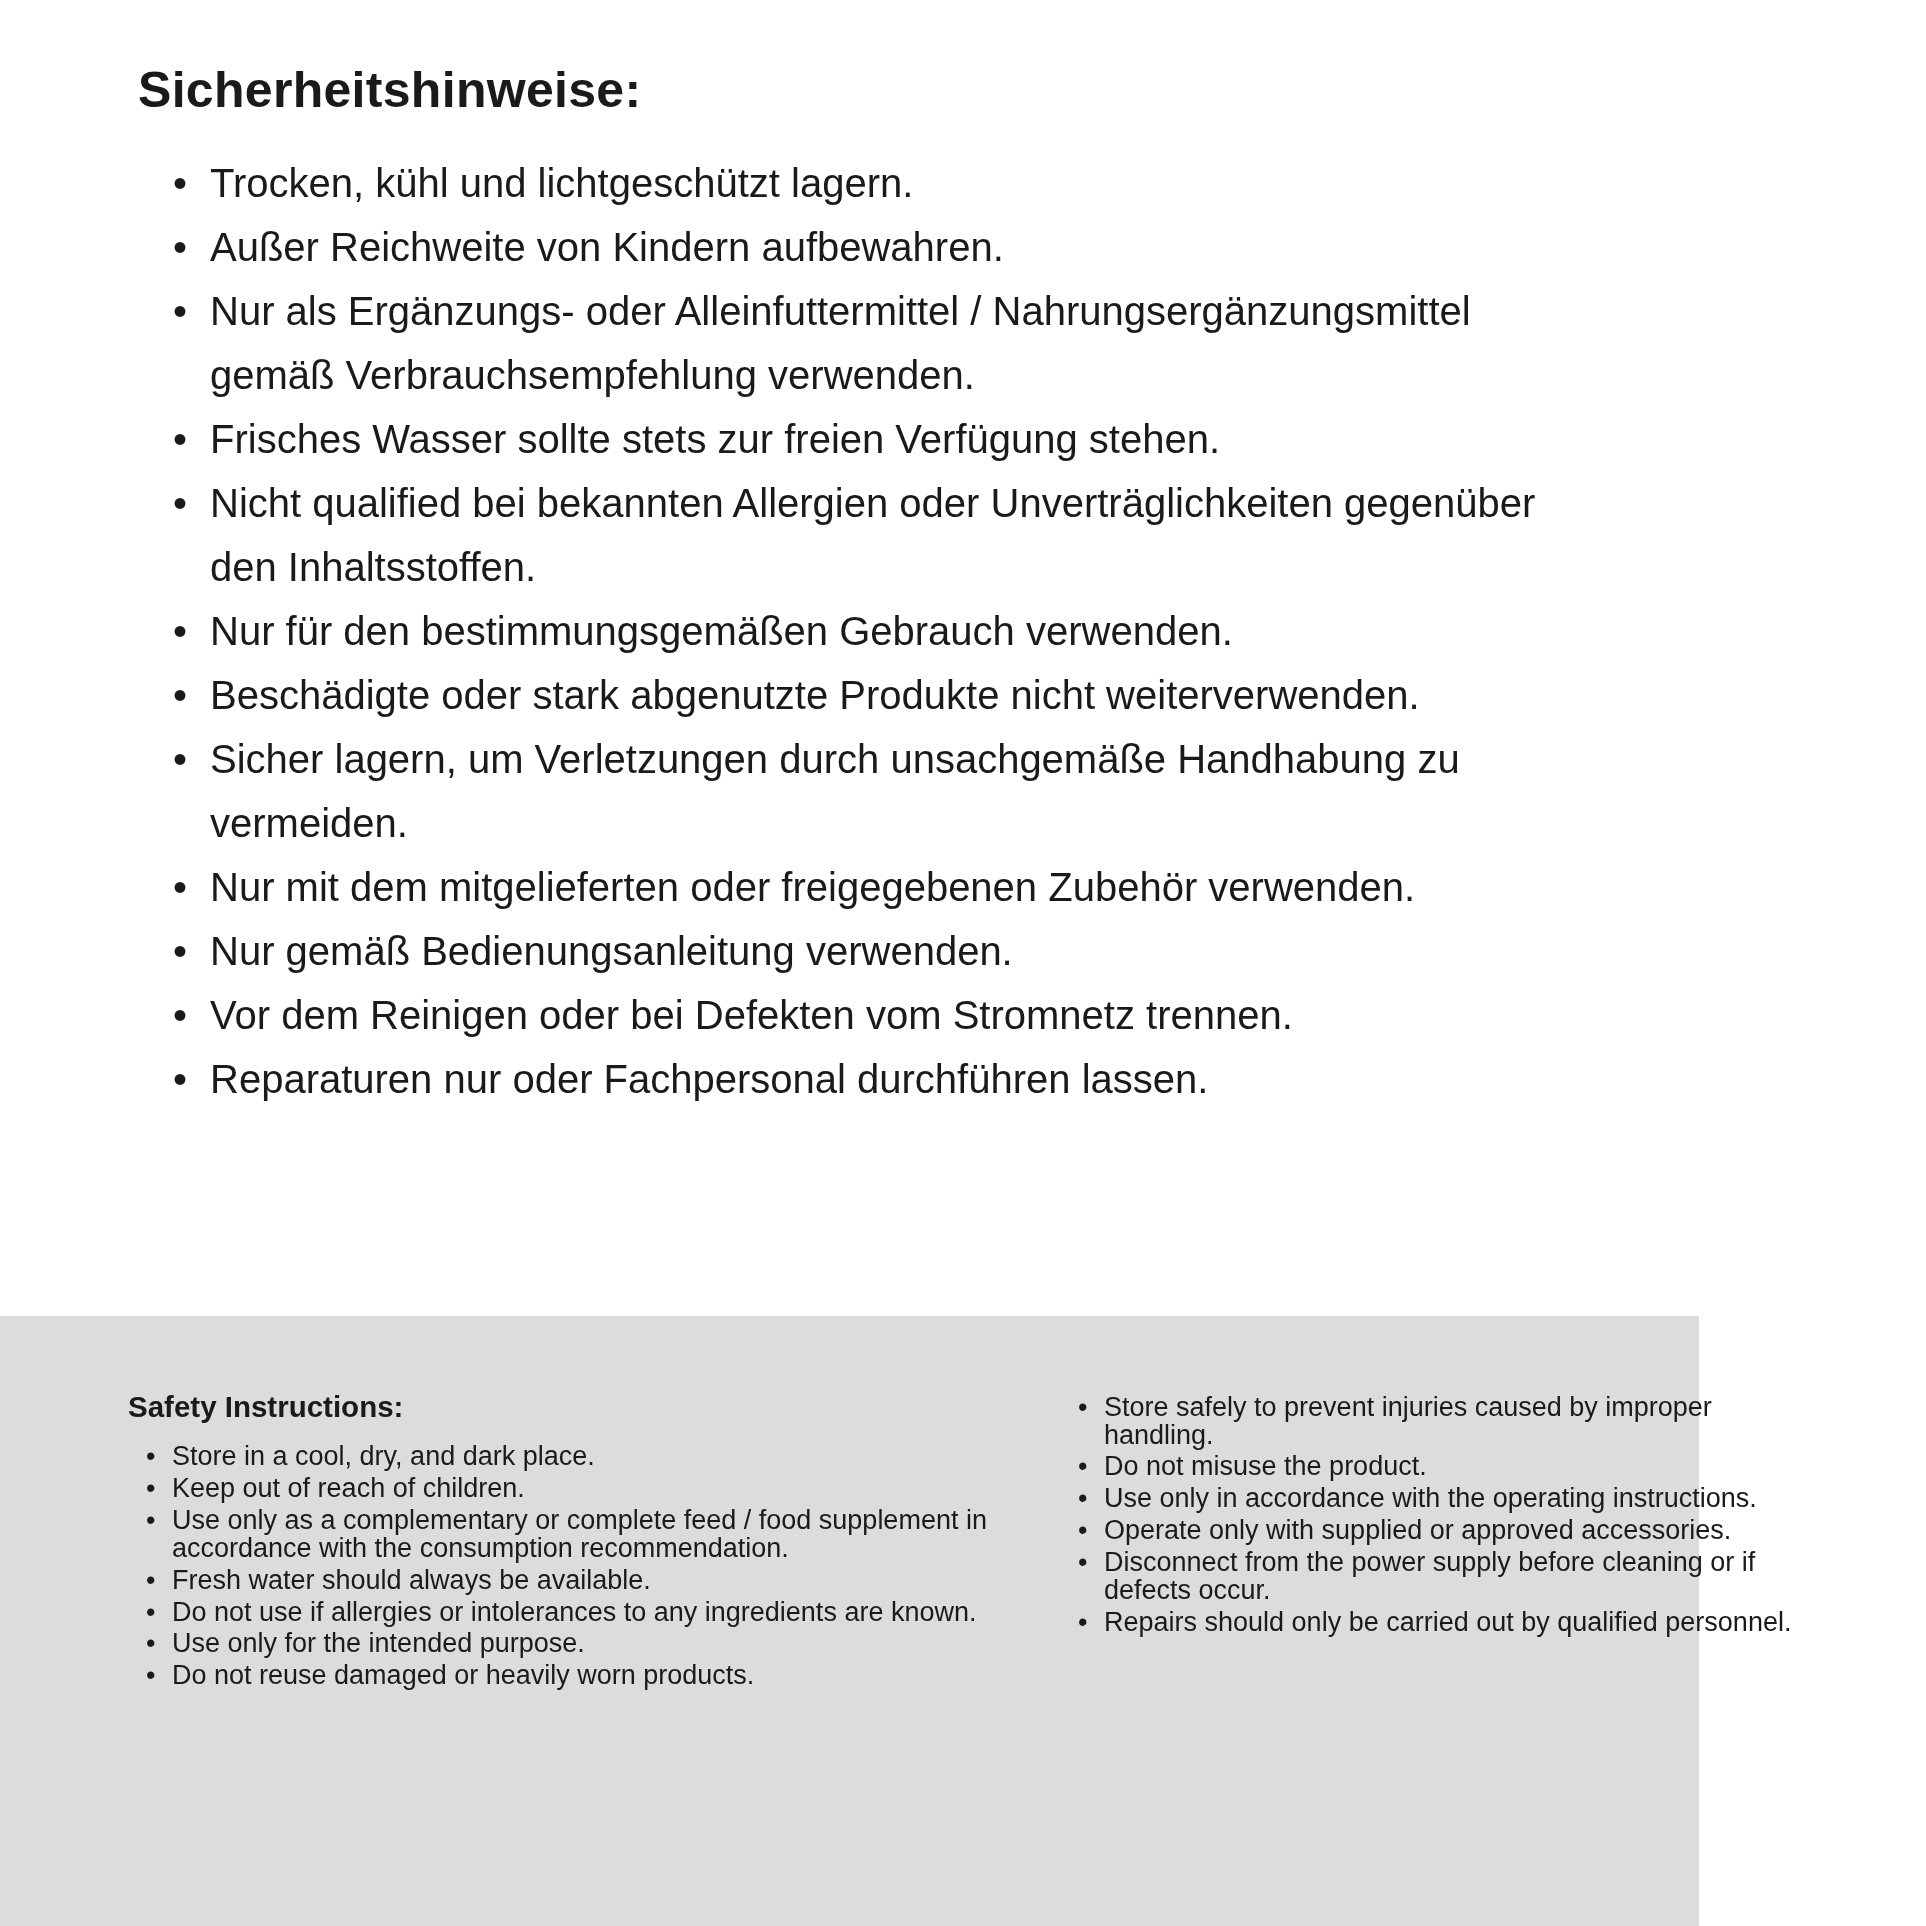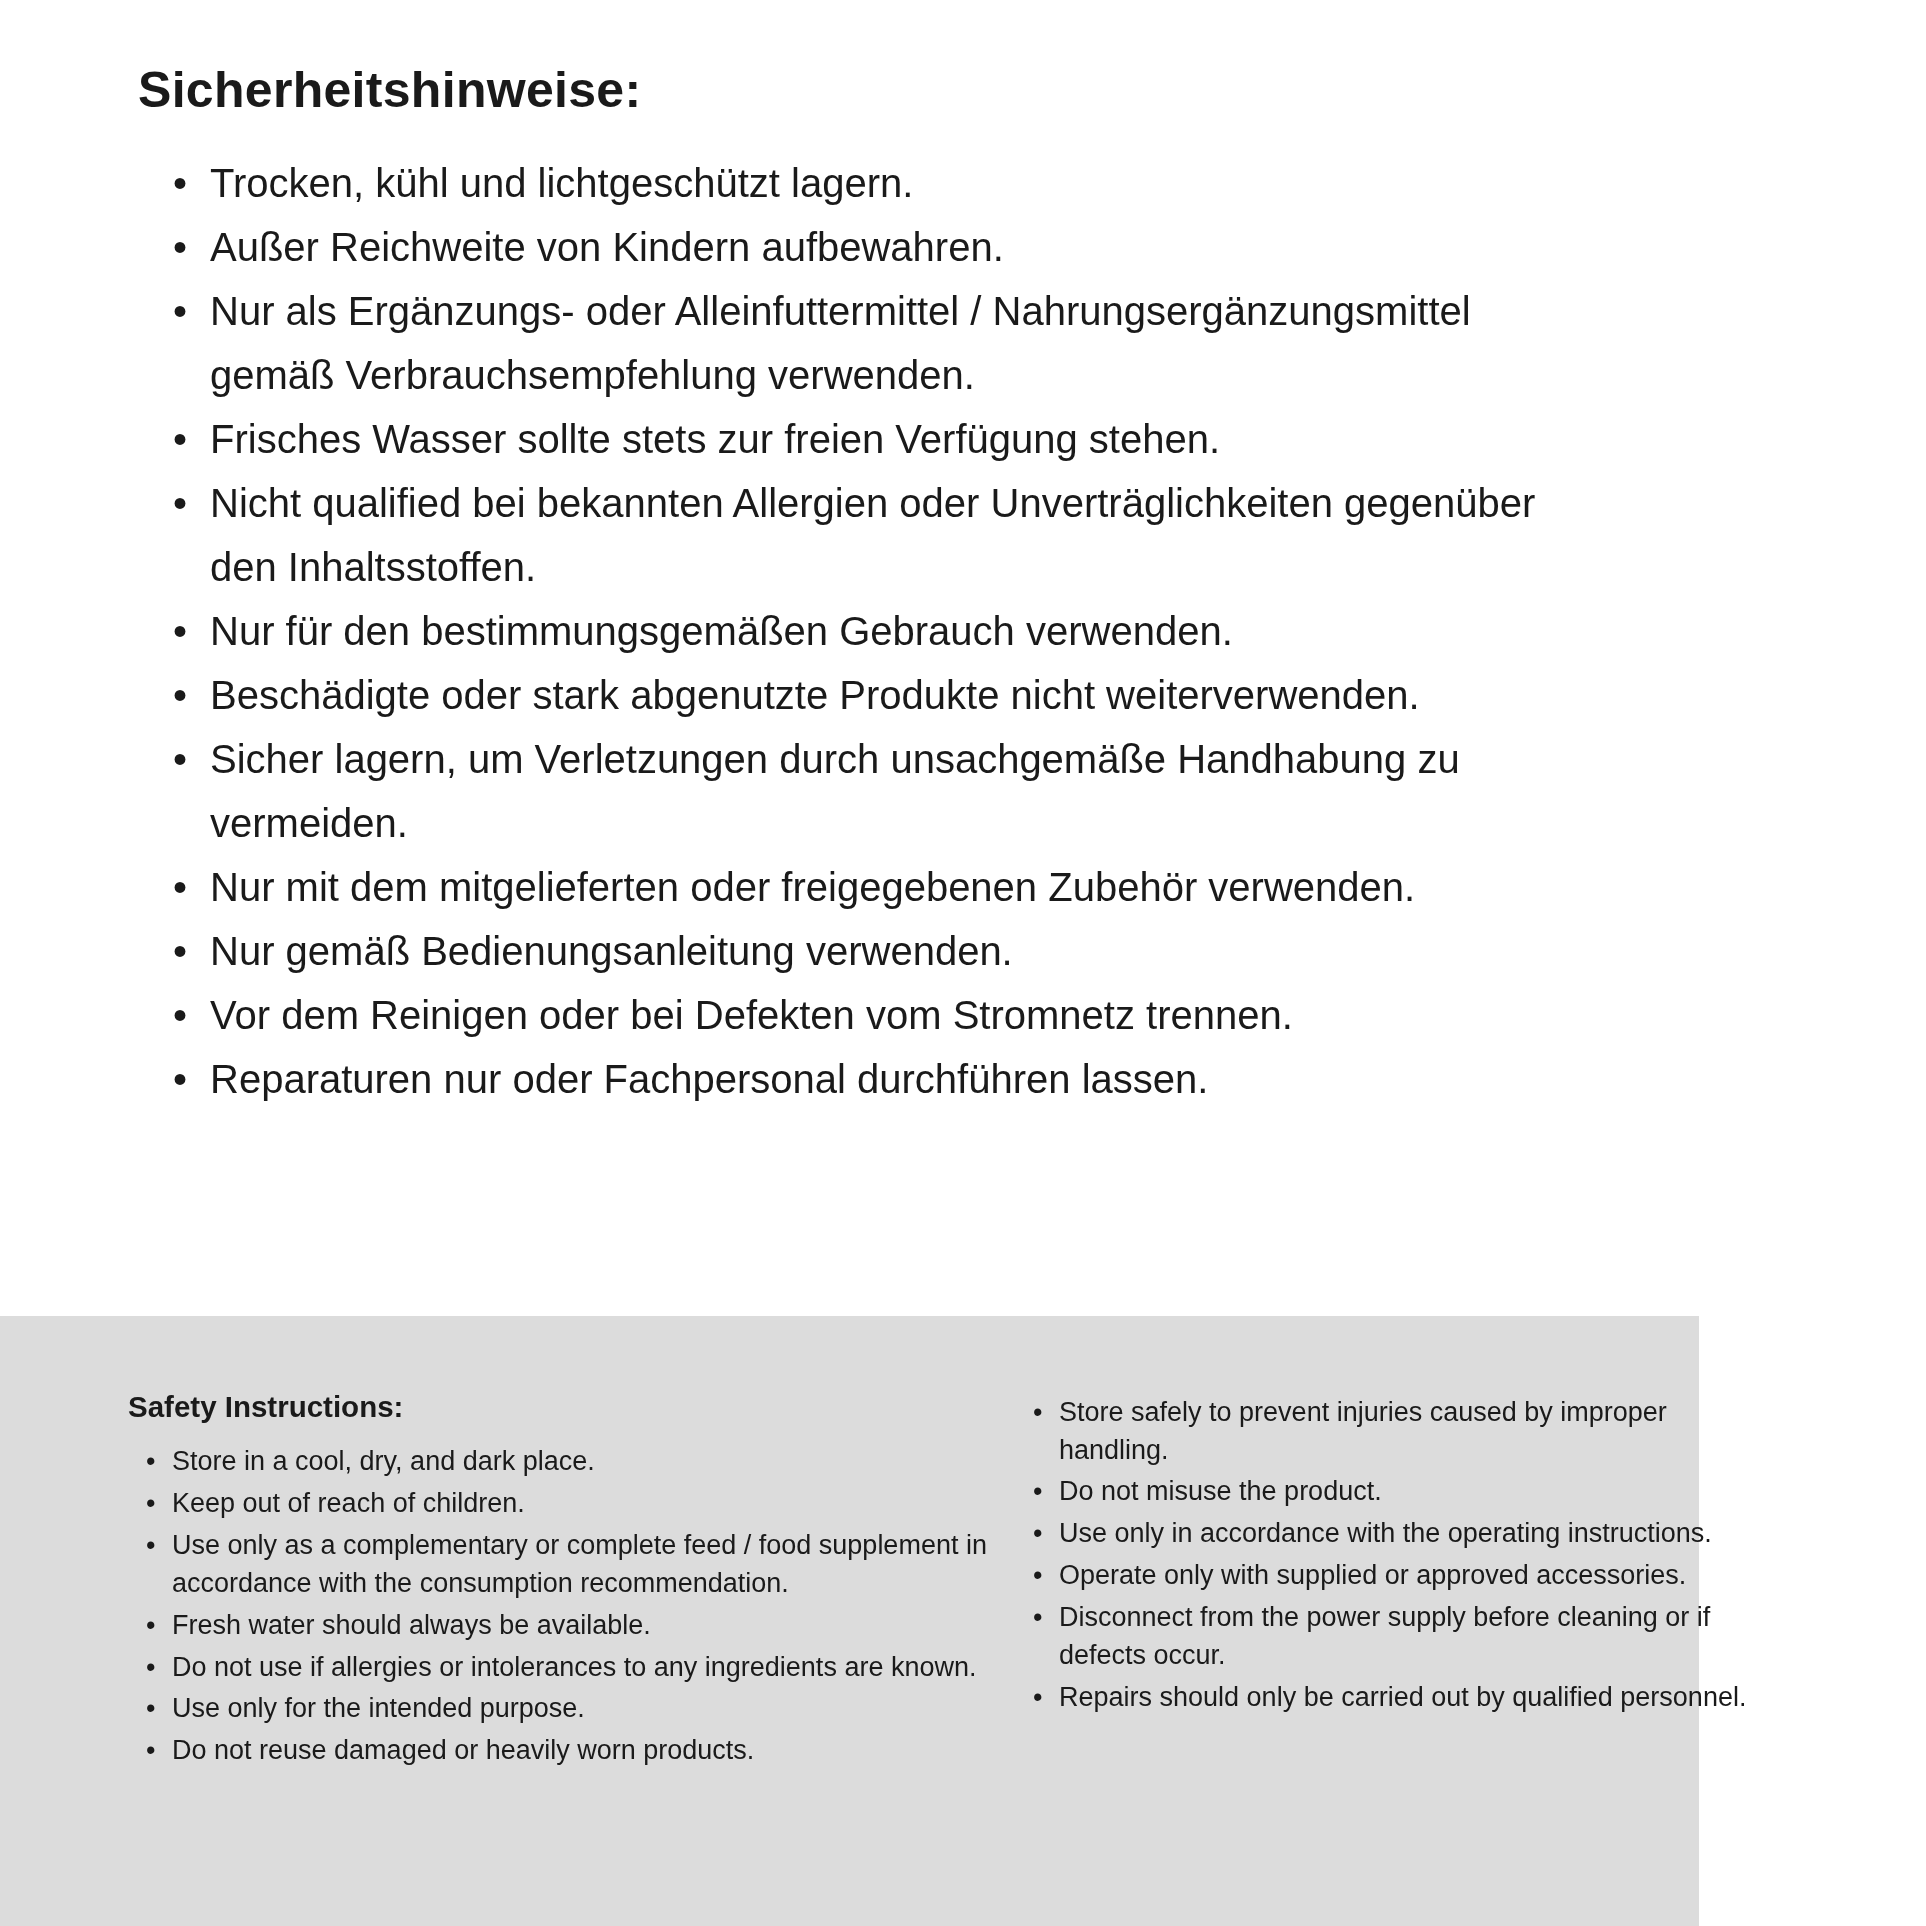--- a/index.html
+++ b/index.html
@@ -58,38 +58,38 @@
   }
 
   
   .english-section {
     box-sizing: border-box;
     flex: 1 1 auto;
     background: var(--section-bg, #dcdcdc);
     padding: 74px 96px 39px 128px;
     display: flex;
     flex-direction: row;
-    gap: 32px;
+    gap: 77px;
   }
   .col-left {
     flex: 0 0 873px;
   }
   .col-right {
     flex: 0 0 719px;
     padding-top: 2.6px;
   }
   .english-title {
     font-size: 29.5px;
     font-weight: 700;
     margin: 0 0 18px 0;
   }
   .english-section .bullet-list {
     padding-left: 18px;
     font-size: 27px;
-    line-height: 38px;
+    line-height: 28px;
   }
   .english-section .bullet-list li {
     padding-left: 26px;
     margin-bottom: 3.9px;
   }
   .col-right .bullet-list {
     padding-left: 0;
   }
 </style>
 </head>

